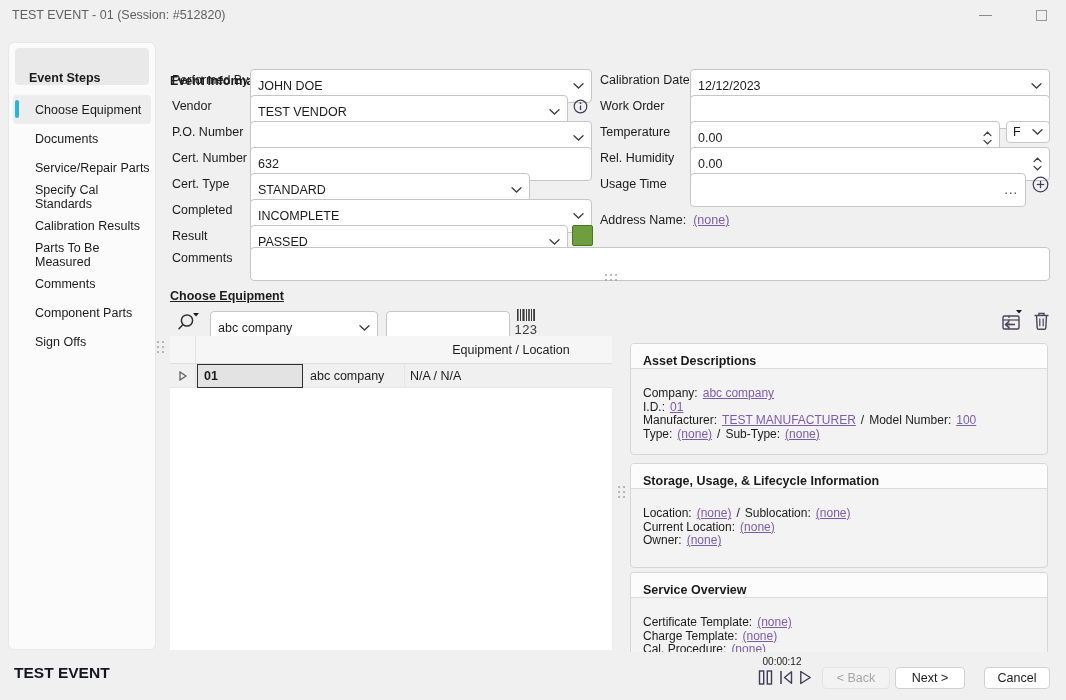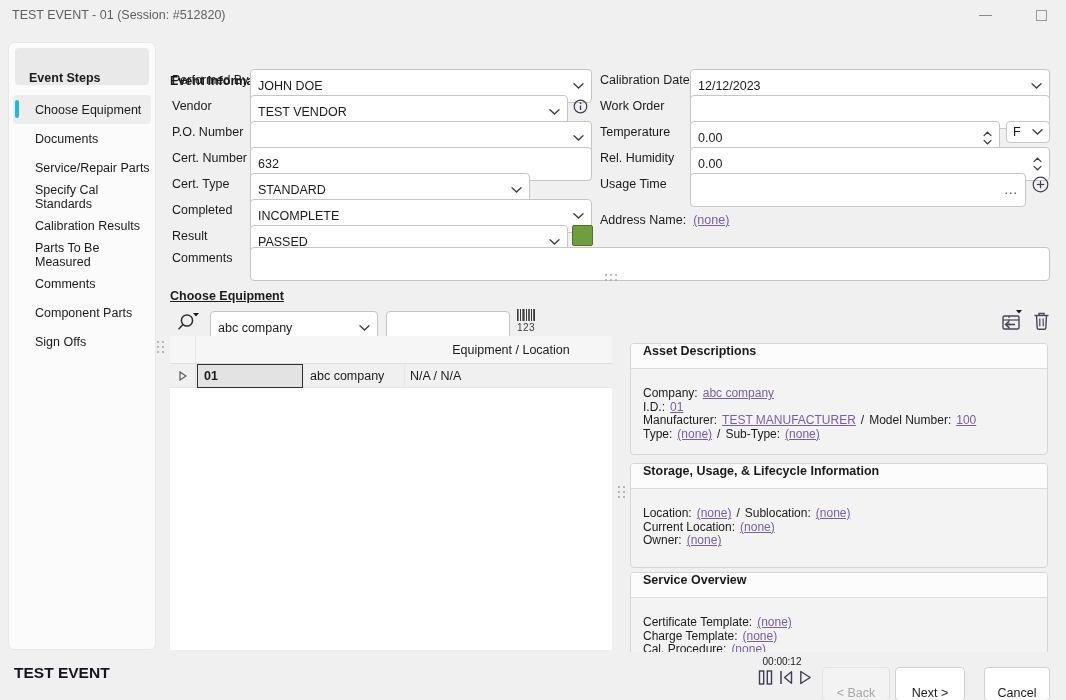--- a/index.html
+++ b/index.html
@@ -50,40 +50,40 @@
   .eq-head-label { position:absolute; left:240px; right:0; top:0; height:28px; line-height:28px; text-align:center; }
   .eq-row { height:24px; background:#f0f0f0; border-bottom:1px solid #e6e6e6; position:relative; cursor:pointer; }
   .eq-cell { position:absolute; top:0; height:24px; display:flex; align-items:center; }
   .cell-exp { left:0; width:26px; justify-content:center; border-right:1px solid #e3e3e3; }
   .cell-id { left:27px; width:106px; background:#e3e3e3; border:1px solid #2f2f2f; padding-left:6px; font-weight:bold; }
   .cell-company { left:134px; width:101px; padding-left:6px; border-right:1px solid #e6e6e6; }
   .cell-loc { left:235px; width:207px; padding-left:5px; }
   
   .card { position:absolute; left:630px; width:418px; background:#f3f3f3; border:1px solid #d6d6d6; border-radius:4px; overflow:hidden; }
   .card-header { height:25px; background:#fcfcfc; border-bottom:1px solid #dcdcdc;
-    display:flex; align-items:flex-start; padding-left:12px; font-weight:bold; }
+    display:flex; align-items:flex-end; padding-left:12px; font-weight:bold; }
   .card-body { padding:18px 12px 0 12px; font-size:12px; line-height:13.5px; }
   .cline { white-space:nowrap; }
   .clabel { margin-right:5px; }
   .csep { margin-right:5px; }
   .clink { color:#7a5da8; text-decoration:underline; margin-right:5px; cursor:pointer; }
   
   .footer { position:absolute; left:0; top:652px; width:1066px; height:48px; background:#f0f0f0; z-index:5; }
   .footer-title { position:absolute; left:14px; top:12px; font-size:15.5px; font-weight:bold; color:#15151f; }
   .timer { position:absolute; left:752px; top:4px; width:60px; text-align:center; font-size:10px; }
   .playback { position:absolute; left:758px; top:18px; display:flex; gap:6px; align-items:center; }
   .playback span { display:flex; cursor:pointer; }
-  .btn { position:absolute; top:15px; height:34px; border-radius:4px; display:flex; align-items:flex-end; justify-content:center;
+  .btn { position:absolute; top:15px; height:22px; border-radius:4px; display:flex; align-items:center; justify-content:center;
     font-size:12.5px; cursor:pointer; }
   .btn-back { left:822px; width:68px; background:#f3f3f3; border:1px solid #e2e2e2; color:#a6a6a6; cursor:default; }
   .btn-next { left:895px; width:70px; background:#ffffff; border:1px solid #d1d1d1; }
   .btn-cancel { left:984px; width:66px; background:#ffffff; border:1px solid #d1d1d1; }
   
   .barcode { position:absolute; left:515px; top:309px; width:22px; display:flex; flex-direction:column; align-items:center; }
-  .barcode .digits { font-size:10px; letter-spacing:0.5px; color:#3a3a3a; margin-top:1px; }
+  .barcode .digits { font-size:13px; letter-spacing:0.5px; color:#3a3a3a; margin-top:1px; }
 </style>
 </head>
 <body>
 
 <div class="titlebar">
   <span class="titlebar-title">TEST EVENT - 01 (Session: #512820)</span>
   <div class="win-btn win-min">
       <span class="min-glyph"></span>
     </div>
   <div class="win-btn win-max">

